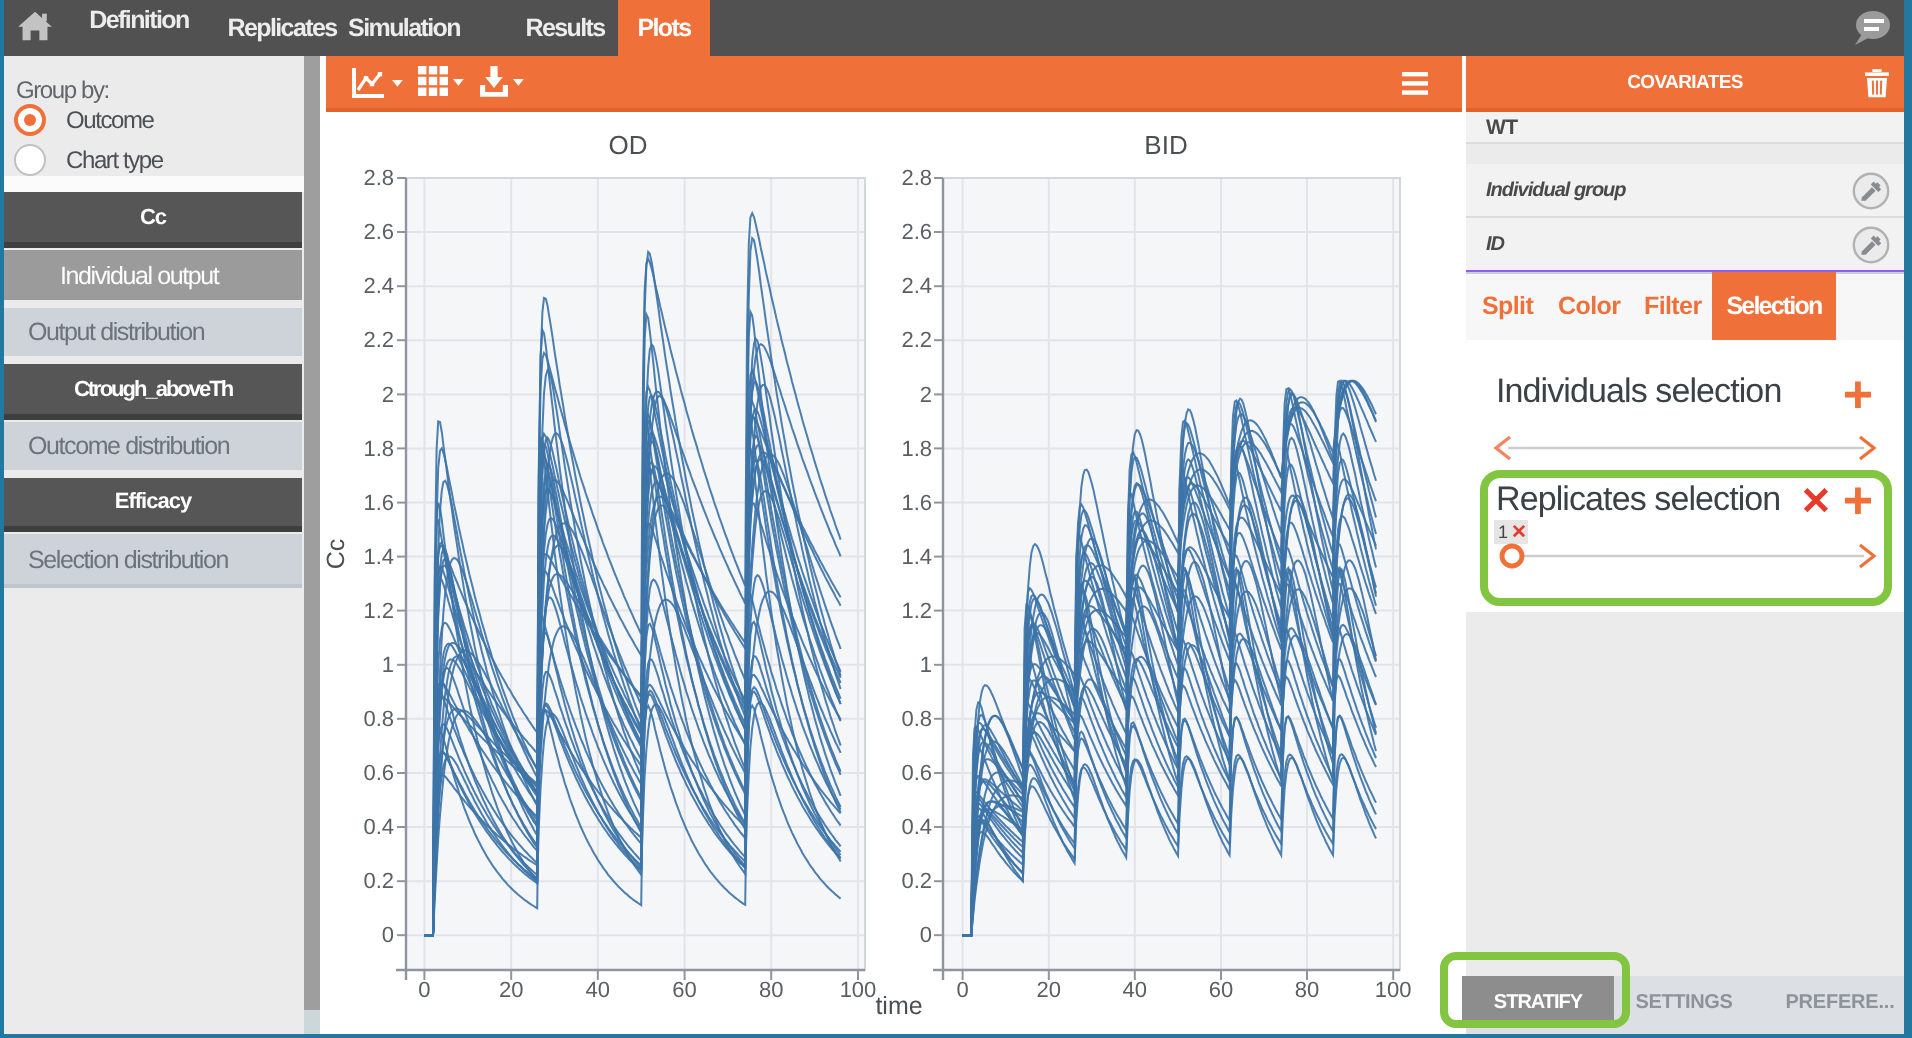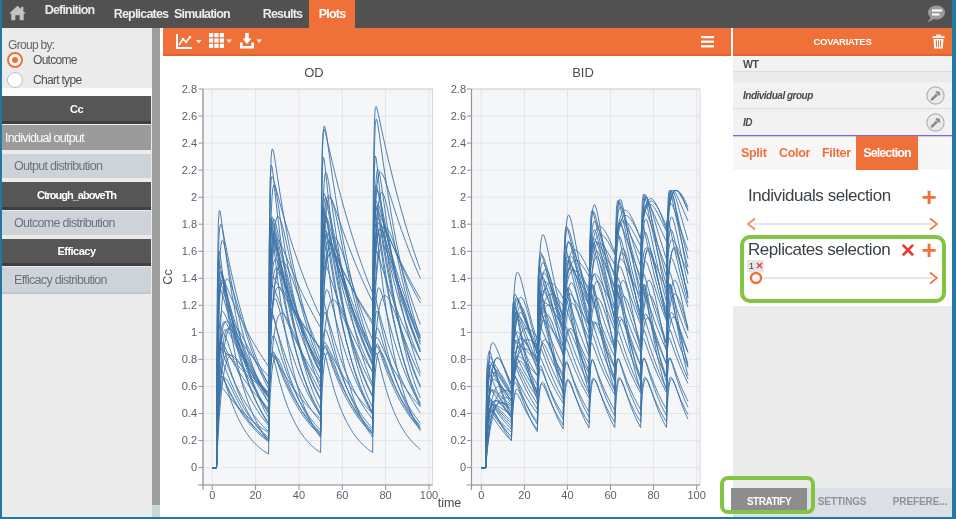--- a/index.html
+++ b/index.html
@@ -38,26 +38,26 @@
 
 <div class="abs" style="left:7px;top:52px;width:16px;height:16px;border-radius:50%;background:#fff;border:2.5px solid #f0703a;z-index:11"></div>
 <div class="abs" style="left:11.8px;top:56.8px;width:6.5px;height:6.5px;border-radius:50%;background:#f0703a;z-index:12"></div>
 <div class="abs" style="left:33px;top:52px;height:16px;line-height:16px;z-index:11;font-size:12px;letter-spacing:-0.7px;color:#4c5157">Outcome</div>
 
 <div class="abs" style="left:7px;top:72px;width:16px;height:16px;border-radius:50%;background:#fff;border:1.5px solid #bfbfbf;z-index:11"></div>
 <div class="abs" style="left:33px;top:72px;height:16px;line-height:16px;z-index:11;font-size:12px;letter-spacing:-0.7px;color:#4c5157">Chart type</div>
 
 <div class="abs" style="left:2px;top:88px;width:150px;height:8px;background:#fbfbfb;z-index:11"></div>
 <div class="abs" style="left:2px;top:96px;width:149px;height:28px;background:#565656;border-bottom:3px solid #3f3f3f;color:#fff;font-size:11px;letter-spacing:-0.5px;font-weight:bold;display:flex;align-items:center;justify-content:center;z-index:11">Cc</div>
-<div class="abs" style="left:2px;top:125px;width:149px;height:25px;background:#9b9b9b;color:#fdfdfd;font-size:12.5px;letter-spacing:-0.7px;display:flex;align-items:center;padding-left:3px;z-index:11">Individual output</div>
+<div class="abs" style="left:2px;top:125px;width:149px;height:25px;background:#9b9b9b;color:#fdfdfd;font-size:12.5px;letter-spacing:-0.7px;display:flex;align-items:center;padding-left:28px;z-index:11">Individual output</div>
 <div class="abs" style="left:2px;top:154px;width:149px;height:24px;background:#ced3da;color:#6c737a;font-size:12.5px;letter-spacing:-0.7px;display:flex;align-items:center;padding-left:12px;z-index:11">Output distribution</div>
 <div class="abs" style="left:2px;top:182px;width:149px;height:28px;background:#565656;border-bottom:3px solid #3f3f3f;color:#fff;font-size:11px;letter-spacing:-1px;font-weight:bold;display:flex;align-items:center;justify-content:center;z-index:11">Ctrough_aboveTh</div>
 <div class="abs" style="left:2px;top:211px;width:149px;height:24px;background:#ced3da;color:#6c737a;font-size:12.5px;letter-spacing:-0.7px;display:flex;align-items:center;padding-left:12px;z-index:11">Outcome distribution</div>
 <div class="abs" style="left:2px;top:239px;width:149px;height:27px;background:#565656;border-bottom:3px solid #3f3f3f;color:#fff;font-size:11px;letter-spacing:-0.5px;font-weight:bold;display:flex;align-items:center;justify-content:center;z-index:11">Efficacy</div>
-<div class="abs" style="left:2px;top:267px;width:149px;height:27px;background:#ced3da;border-bottom:2px solid #c0c6cd;color:#6c737a;font-size:12.5px;letter-spacing:-0.7px;display:flex;align-items:center;padding-left:12px;z-index:11">Efficacy distribution</div>
+<div class="abs" style="left:2px;top:267px;width:149px;height:27px;background:#ced3da;border-bottom:2px solid #c0c6cd;color:#6c737a;font-size:12.5px;letter-spacing:-0.7px;display:flex;align-items:center;padding-left:12px;z-index:11">Selection distribution</div>
 
 <div class="abs" style="left:152px;top:28px;width:8px;height:489px;background:#ccd7da;z-index:10"></div>
 <div class="abs" style="left:152px;top:28px;width:8px;height:477px;background:#9e9e9e;z-index:11"></div>
 
 <div class="abs" style="left:163px;top:28px;width:568px;height:28px;background:#f0703a;border-bottom:2px solid #e2612d;z-index:20"></div>
 
 <svg class="abs" style="left:176px;top:34px;z-index:21" width="26" height="15" viewBox="0 0 26 15">
   <path d="M1 0 L1 14 L16 14" stroke="#fff" stroke-width="2" fill="none"></path>
   <path d="M3 11 L7 5 L10 8 L14 3" stroke="#fff" stroke-width="1.6" fill="none"></path>
   <rect x="5.9" y="4" width="2.2" height="2.2" fill="#fff"></rect>

